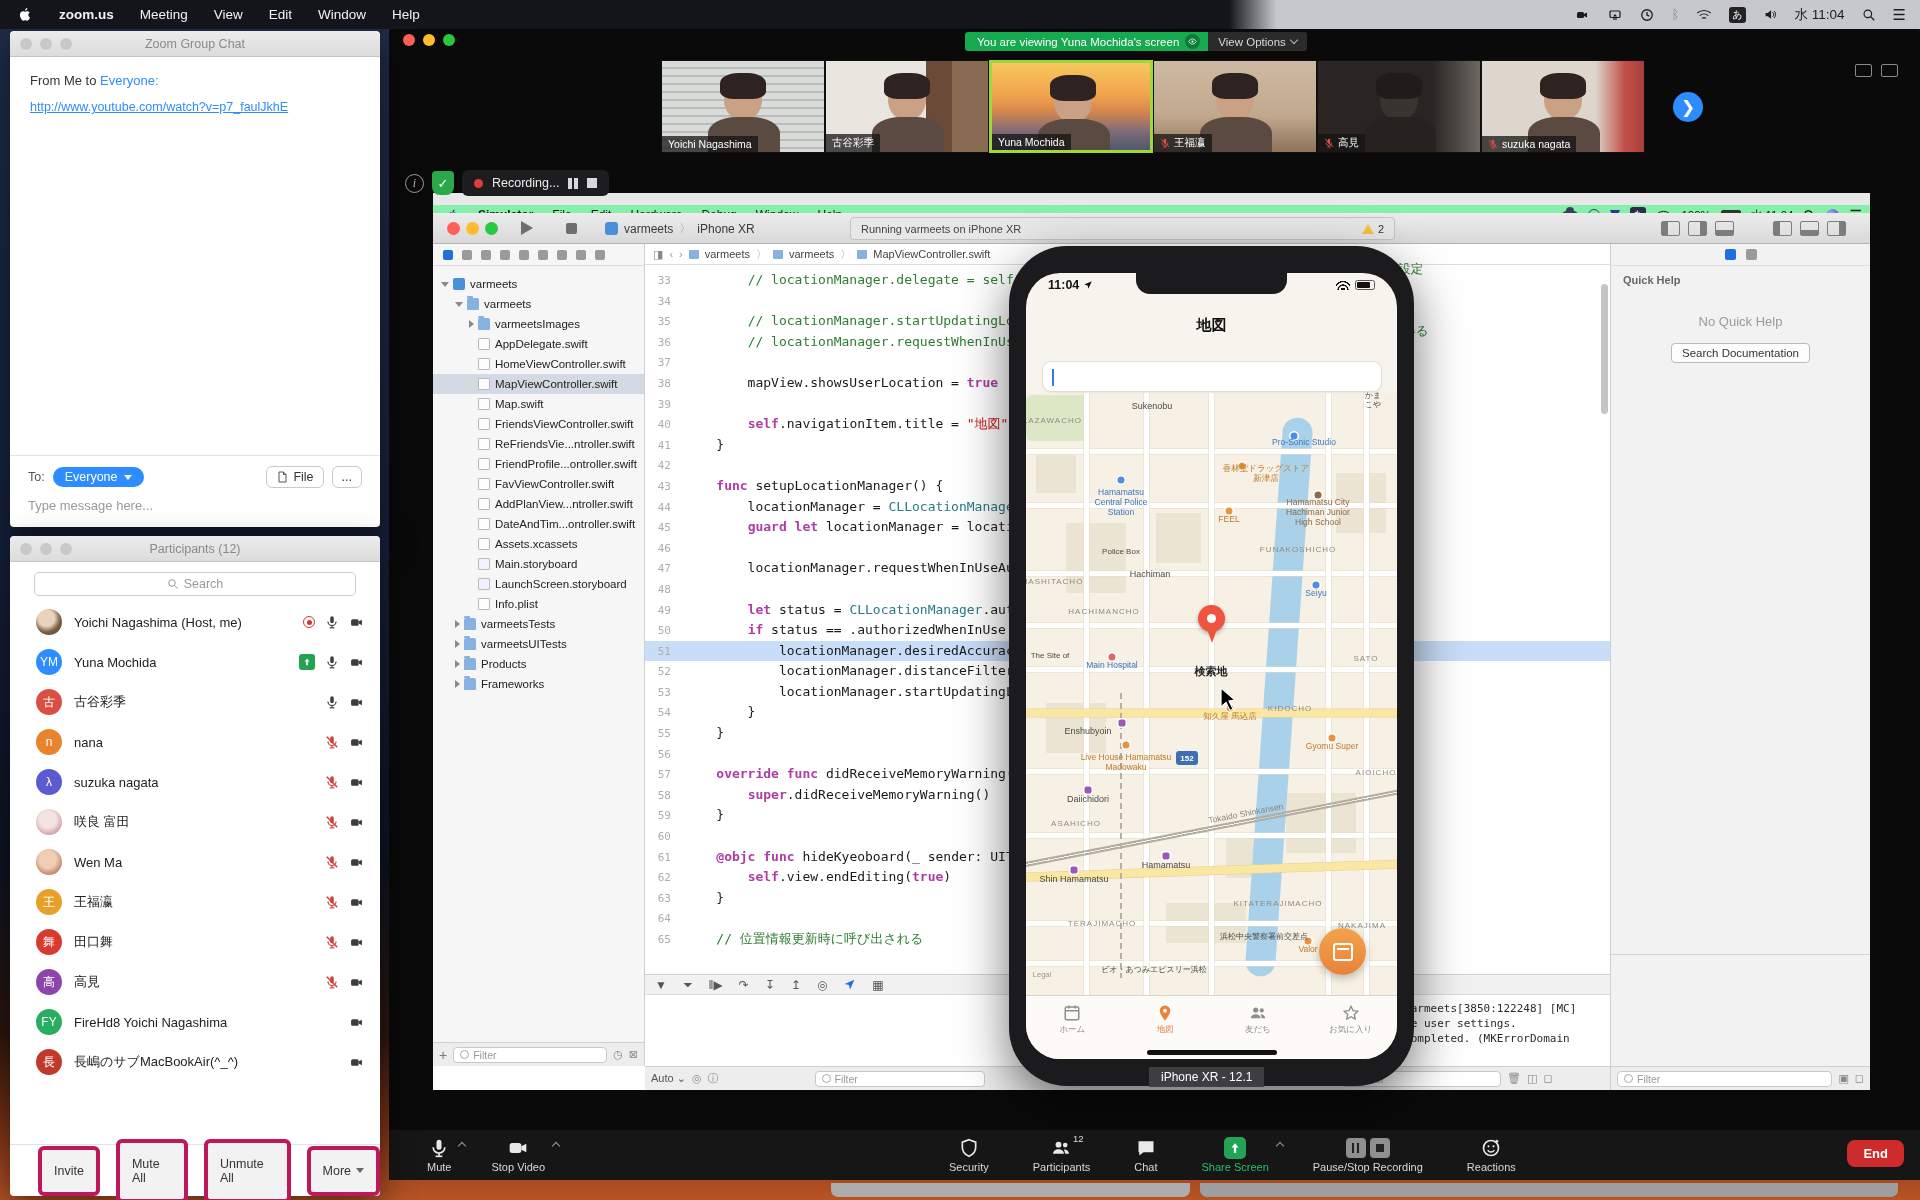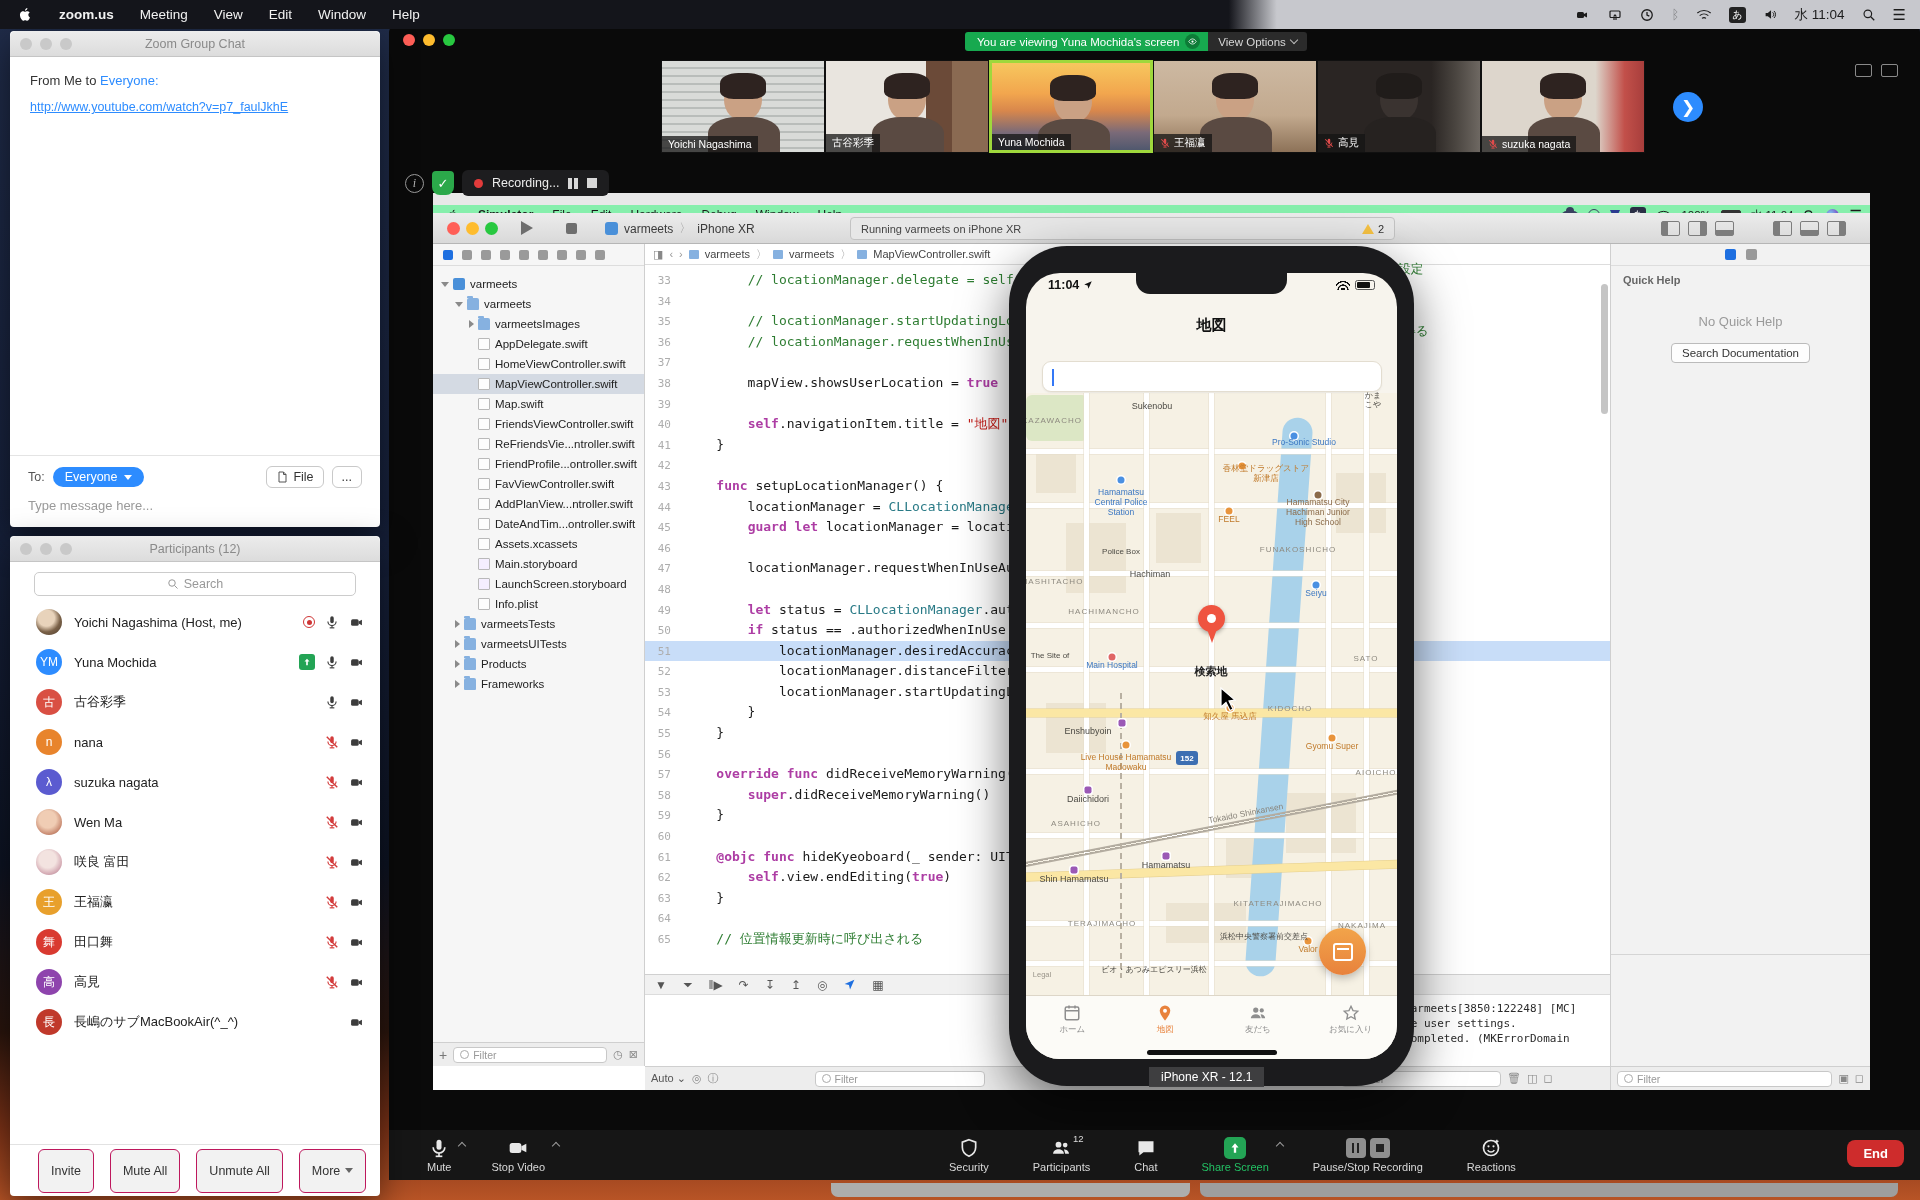--- a/index.html
+++ b/index.html
@@ -274,21 +274,21 @@
   .av-p1 { background:radial-gradient(circle at 40% 35%,#e8d3bb 35%,#7a6148 60%,#4b3b2c); }
   .av-p2 { background:radial-gradient(circle at 45% 40%,#f0cdb4 40%,#c98b72 70%,#8a5a48); }
   .av-p3 { background:radial-gradient(circle at 45% 40%,#f3e3e0 40%,#d3a8b2 70%,#9a7888); }
   .pname { font-size:13px; color:#222; white-space:nowrap; overflow:hidden; flex:1; }
   .picons { display:flex; align-items:center; gap:10px; margin-left:8px; }
   .recdot { width:12px; height:12px; border:1.5px solid #cf3535; border-radius:50%; position:relative; }
   .recdot:before { content:""; position:absolute; left:2.5px; top:2.5px; width:5px; height:5px; background:#cf3535; border-radius:50%; }
   .sharebadge { width:16px; height:16px; background:#23a455; border-radius:3px; display:flex; align-items:center; justify-content:center; }
   #pbuttons { position:absolute; left:0; bottom:0; width:100%; height:52px; border-top:1px solid #e2e2e2;
     display:flex; align-items:center; gap:16px; padding-left:28px; }
-  #pbuttons .pb { background:#f2f2f2; border:1px solid #be185d; border-radius:6px; padding:14px 12px;
+  #pbuttons .pb { background:#f2f2f2; border:4px solid #be185d; border-radius:6px; padding:14px 12px;
     font-size:12.5px; color:#333; display:flex; align-items:center; gap:5px; }
   #pbuttons .dn { width:0; height:0; border-left:4px solid transparent; border-right:4px solid transparent; border-top:5px solid #666; }
   svg.sic { display:block; }
 </style>
 </head>
 <body>
 
 <svg width="0" height="0" style="position:absolute">
   <defs>
     <symbol id="i-mic" viewBox="0 0 24 24">
@@ -1179,34 +1179,34 @@
         <div class="picons">
           <svg width="14" height="14" viewBox="0 0 24 24" class="sic" style="color: rgb(211, 59, 59);">
             <use href="#i-micoff"></use>
           </svg>
           <svg width="15" height="13" viewBox="0 0 24 24" class="sic" style="color: rgb(60, 60, 60);">
             <use href="#i-cam"></use>
           </svg>
         </div>
       </div>
       <div class="prow">
-        <div class="pavatar av-p2"></div>
-        <div class="pname">Wen  Ma</div>
+        <div class="pavatar av-p3"></div>
+        <div class="pname">咲良 富田</div>
         <div class="picons">
           <svg width="14" height="14" viewBox="0 0 24 24" class="sic" style="color: rgb(211, 59, 59);">
             <use href="#i-micoff"></use>
           </svg>
           <svg width="15" height="13" viewBox="0 0 24 24" class="sic" style="color: rgb(60, 60, 60);">
             <use href="#i-cam"></use>
           </svg>
         </div>
       </div>
       <div class="prow">
-        <div class="pavatar av-p3"></div>
-        <div class="pname">咲良 富田</div>
+        <div class="pavatar av-p2"></div>
+        <div class="pname">Wen  Ma</div>
         <div class="picons">
           <svg width="14" height="14" viewBox="0 0 24 24" class="sic" style="color: rgb(211, 59, 59);">
             <use href="#i-micoff"></use>
           </svg>
           <svg width="15" height="13" viewBox="0 0 24 24" class="sic" style="color: rgb(60, 60, 60);">
             <use href="#i-cam"></use>
           </svg>
         </div>
       </div>
       <div class="prow">
@@ -1239,20 +1239,29 @@
         <div class="picons">
           <svg width="14" height="14" viewBox="0 0 24 24" class="sic" style="color: rgb(211, 59, 59);">
             <use href="#i-micoff"></use>
           </svg>
           <svg width="15" height="13" viewBox="0 0 24 24" class="sic" style="color: rgb(60, 60, 60);">
             <use href="#i-cam"></use>
           </svg>
         </div>
       </div>
       <div class="prow">
+        <div class="pavatar" style="background: rgb(39, 174, 96);">FY</div>
+        <div class="pname">FireHd8 Yoichi Nagashima</div>
+        <div class="picons">
+          <svg width="15" height="13" viewBox="0 0 24 24" class="sic" style="color: rgb(60, 60, 60);">
+            <use href="#i-cam"></use>
+          </svg>
+        </div>
+      </div>
+      <div class="prow">
         <div class="pavatar" style="background: rgb(192, 57, 43);">長</div>
         <div class="pname">長嶋のサブMacBookAir(^_^)</div>
         <div class="picons">
           <svg width="15" height="13" viewBox="0 0 24 24" class="sic" style="color: rgb(60, 60, 60);">
             <use href="#i-cam"></use>
           </svg>
         </div>
       </div>
     </div>
   <div id="pbuttons">

